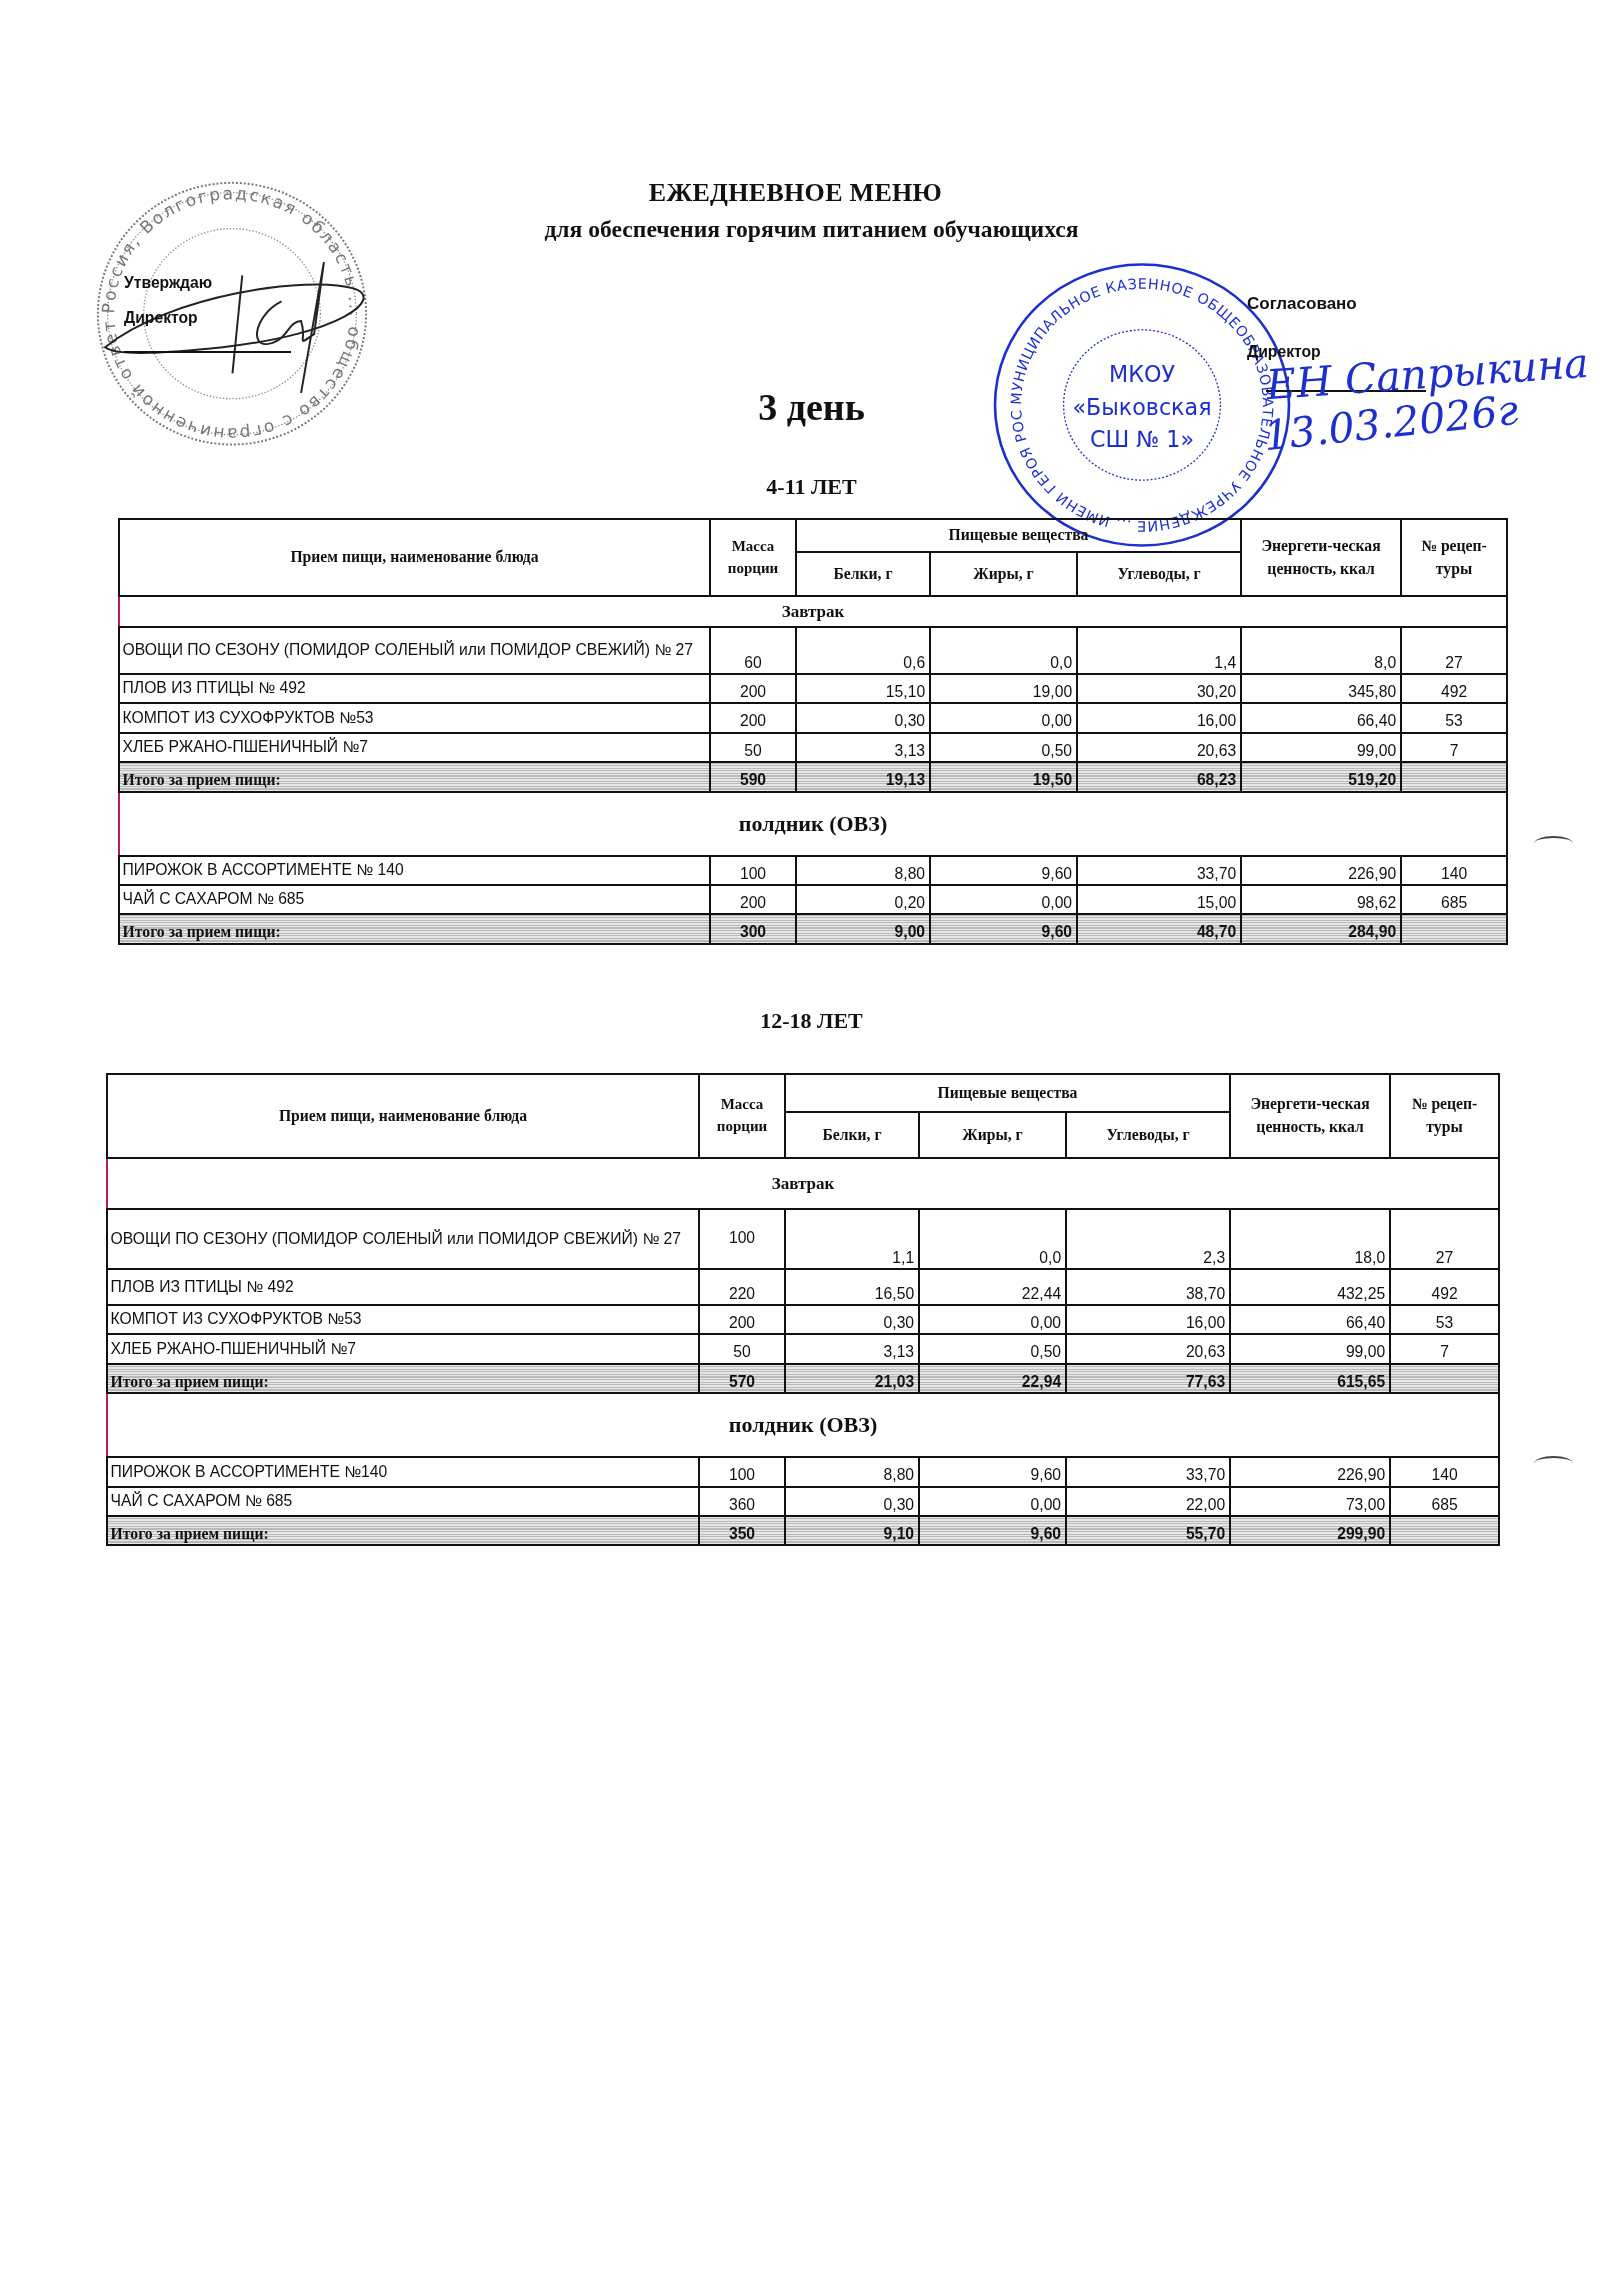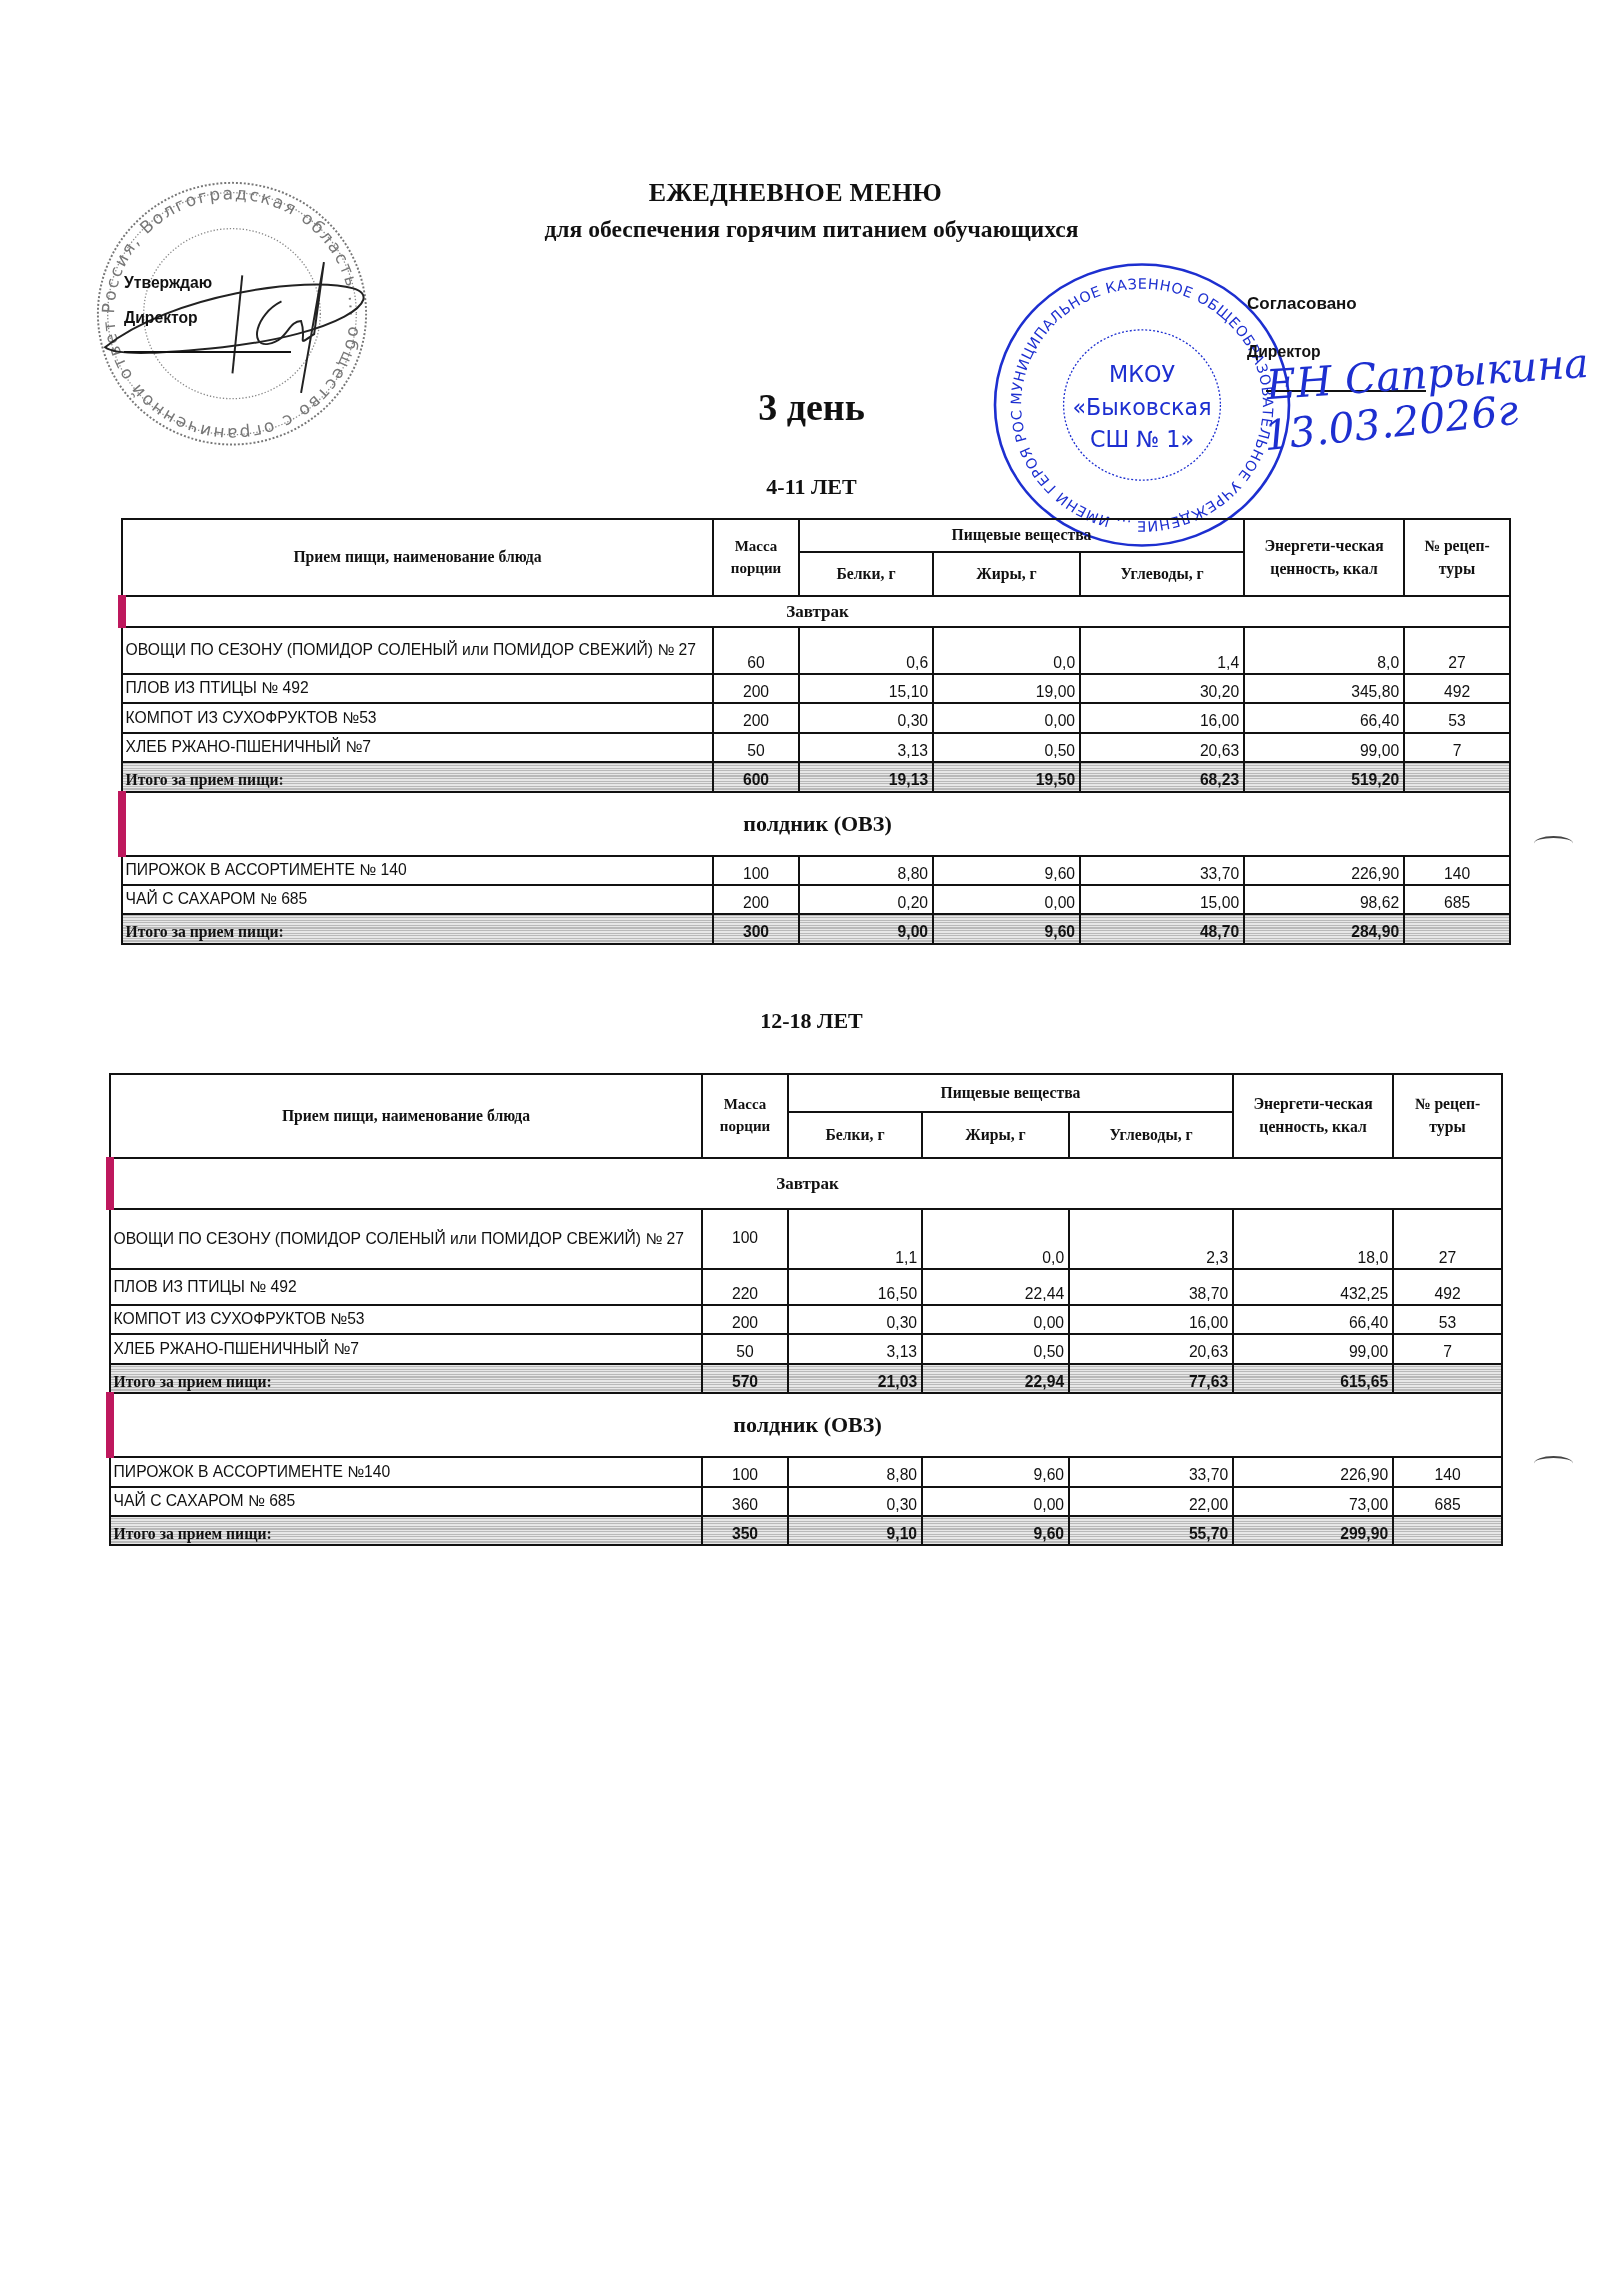--- a/index.html
+++ b/index.html
@@ -27,21 +27,21 @@
     .stamp { border-radius: 50%; }
 
     
     table.menu { position: absolute; border-collapse: collapse; table-layout: fixed; font-family: "Liberation Sans", "DejaVu Sans", sans-serif; }
     table.menu td, table.menu th { border: 2px solid #111; padding: 0 3.9px; font-size: 15.7px; overflow: hidden; }
     table.menu th { font-family: "Liberation Serif", "DejaVu Serif", serif; font-weight: bold; font-size: 15.7px; text-align: center; line-height: 1.45; }
     table.menu td.name { text-align: left; padding-left: 2.6px; line-height: 1.3; margin-top: 46px; }
     table.menu td.num { text-align: right; vertical-align: bottom; padding-bottom: 1.3px; }
     table.menu td.mass { text-align: center; vertical-align: bottom; padding-bottom: 1.3px; }
     table.menu td.rec { text-align: center; vertical-align: bottom; padding-bottom: 1.3px; }
-    table.menu tr.section td { text-align: center; font-family: "Liberation Serif", "DejaVu Serif", serif; font-weight: bold; font-size: 17px; border-left: 8px solid #be185d; border-right: 2px solid #111; }
+    table.menu tr.section td { text-align: center; font-family: "Liberation Serif", "DejaVu Serif", serif; font-weight: bold; font-size: 17px; border-left: 2px solid #be185d; border-right: 2px solid #111; }
     table.menu tr.section.big td { font-size: 22px; }
     table.menu tr.total td {
       font-weight: bold;
       background-color: #c9c9c9;
       background-image: repeating-linear-gradient(0deg, rgba(255,255,255,0.55) 0 1.3px, rgba(0,0,0,0.08) 1.3px 2.6px);
     }
     table.menu tr.total td.name { font-family: "Liberation Serif", "DejaVu Serif", serif; font-size: 15.7px; vertical-align: bottom; }
     .edge-mark { width: 39px; height: 13px; border-top: 2px solid #444; border-radius: 50% 50% 0 0; }
   </style>
 </head>
@@ -160,21 +160,21 @@
     <td class="name">ХЛЕБ РЖАНО-ПШЕНИЧНЫЙ №7</td>
     <td class="mass">50</td>
     <td class="num">3,13</td>
     <td class="num">0,50</td>
     <td class="num">20,63</td>
     <td class="num">99,00</td>
     <td class="rec">7</td>
   </tr>
   <tr class="total" style="height:29.4px;">
     <td class="name">Итого за прием пищи:</td>
-    <td class="mass">600</td>
+    <td class="mass">590</td>
     <td class="num">19,13</td>
     <td class="num">19,50</td>
     <td class="num">68,23</td>
     <td class="num">519,20</td>
     <td class="rec"></td>
   </tr>
   <tr class="section big" style="height:64px;">
         <td colspan="7">полдник (ОВЗ)</td>
       </tr>
   <tr style="height:29.4px;">

